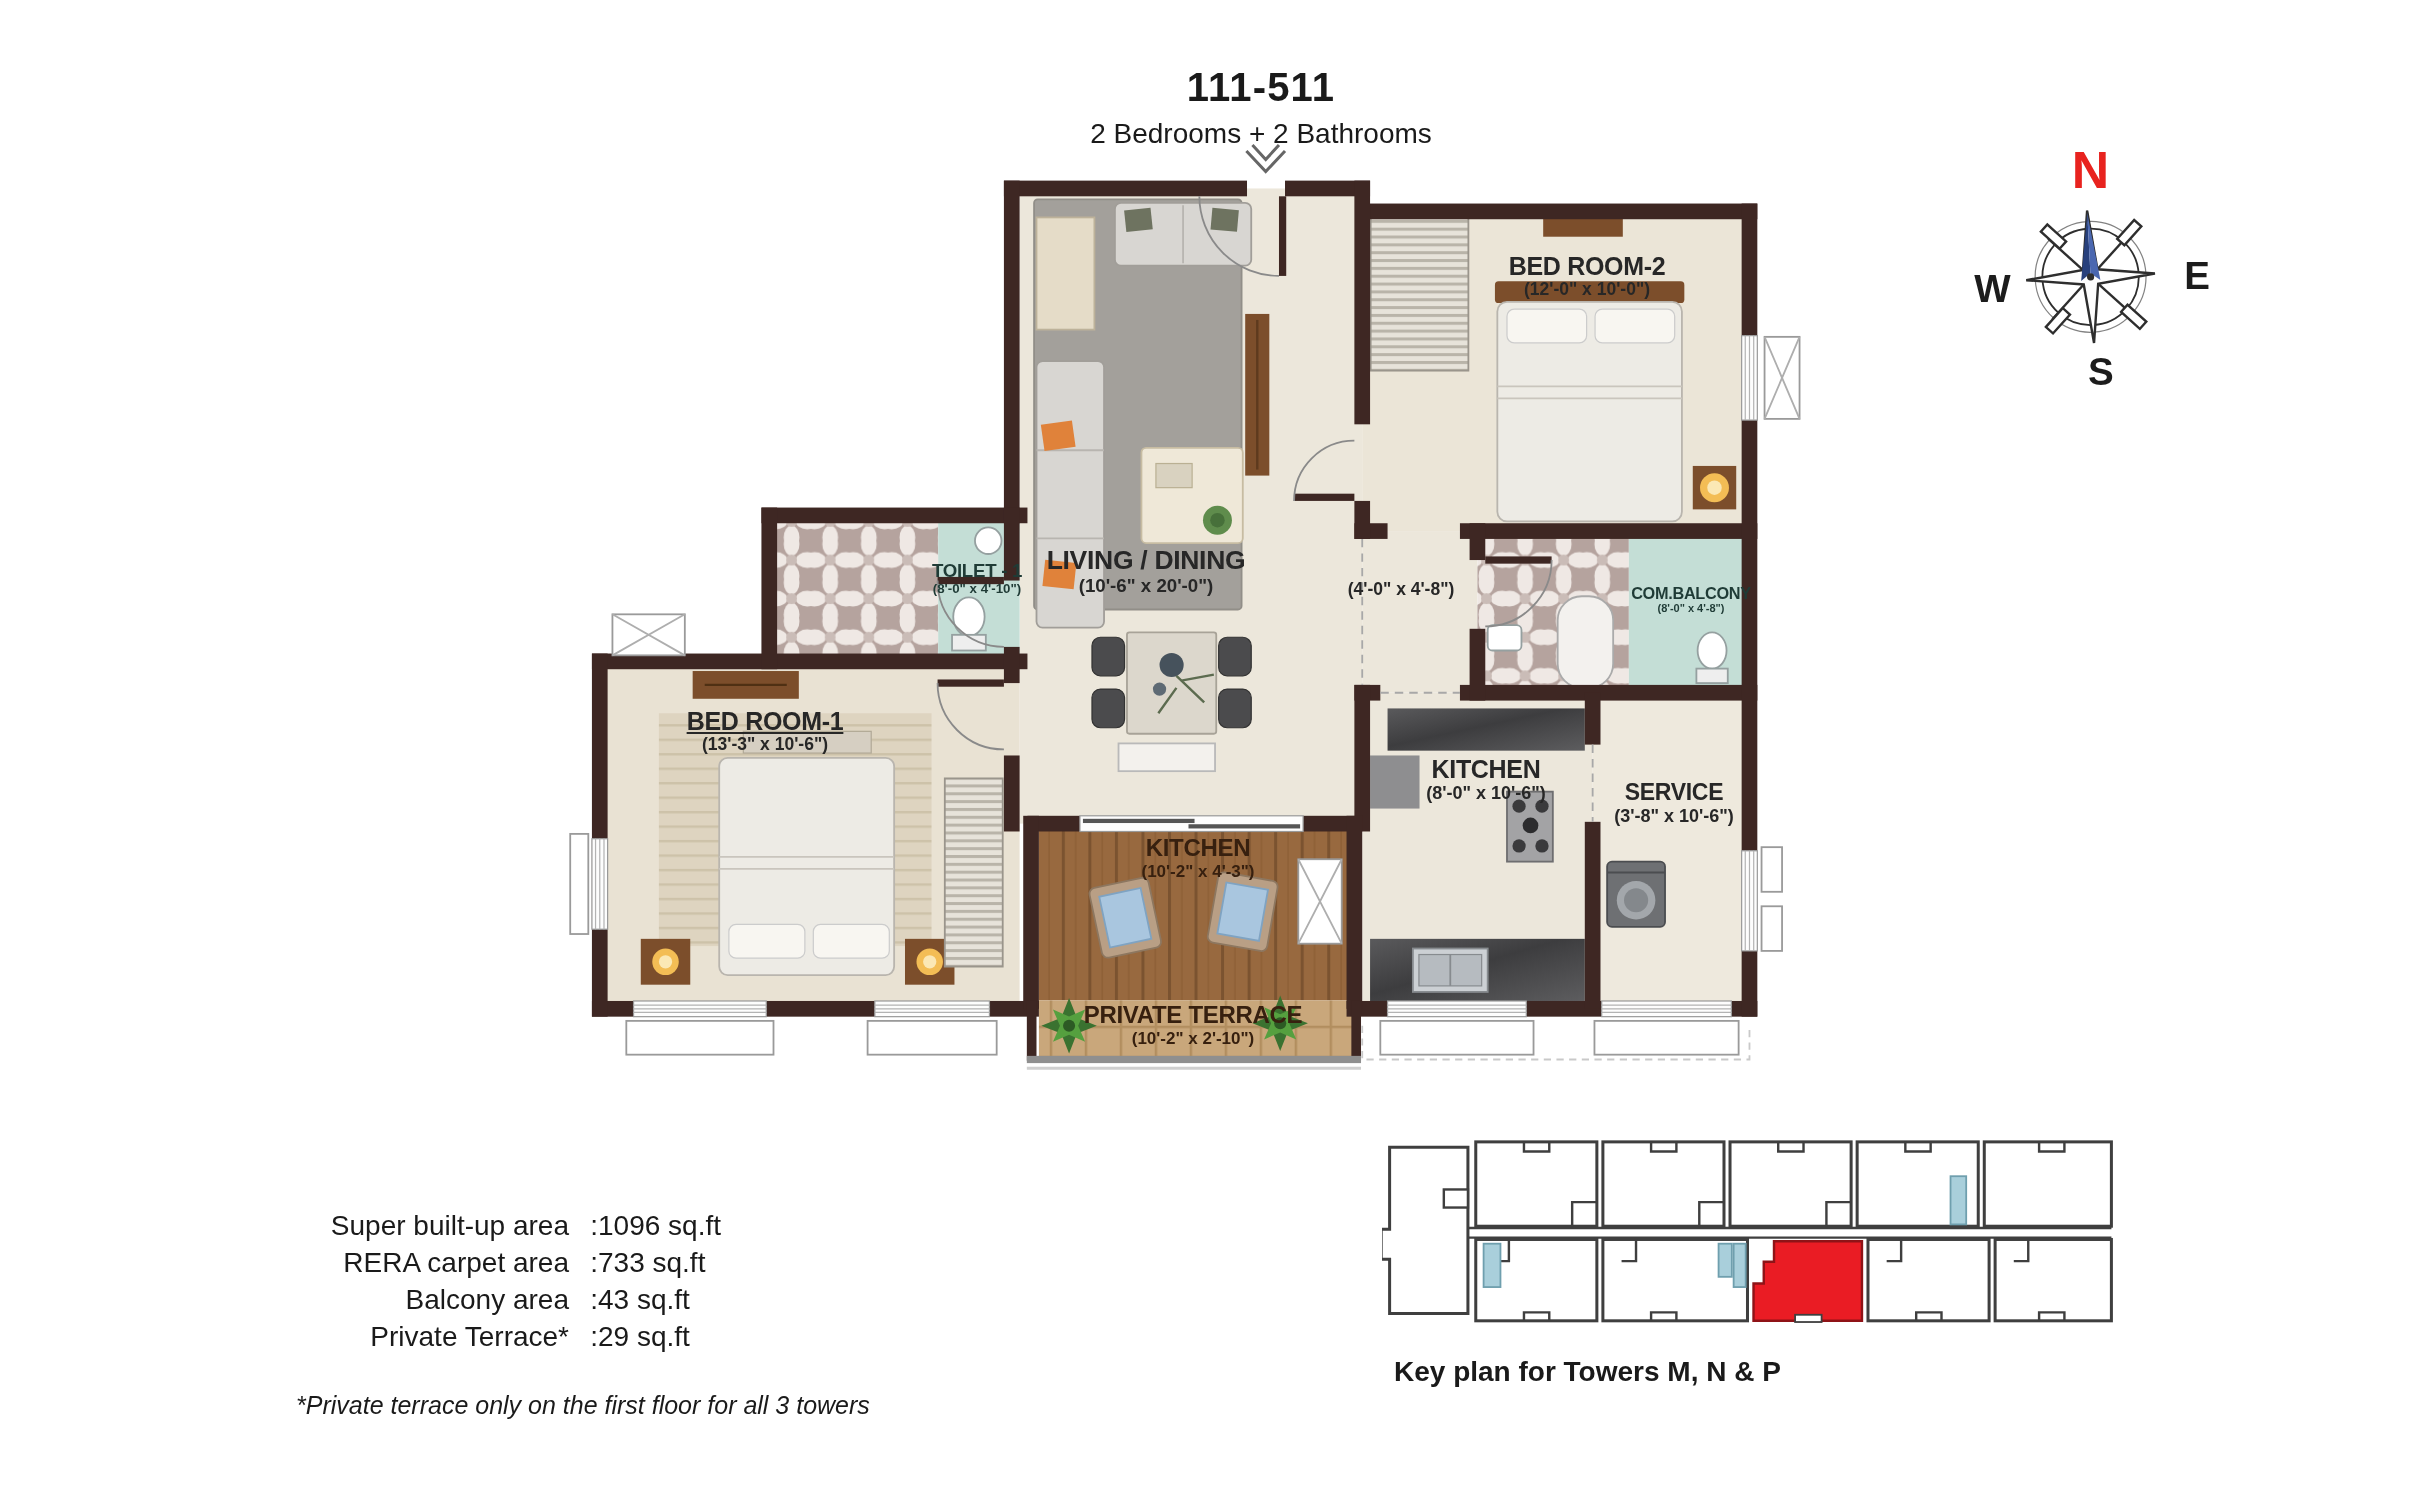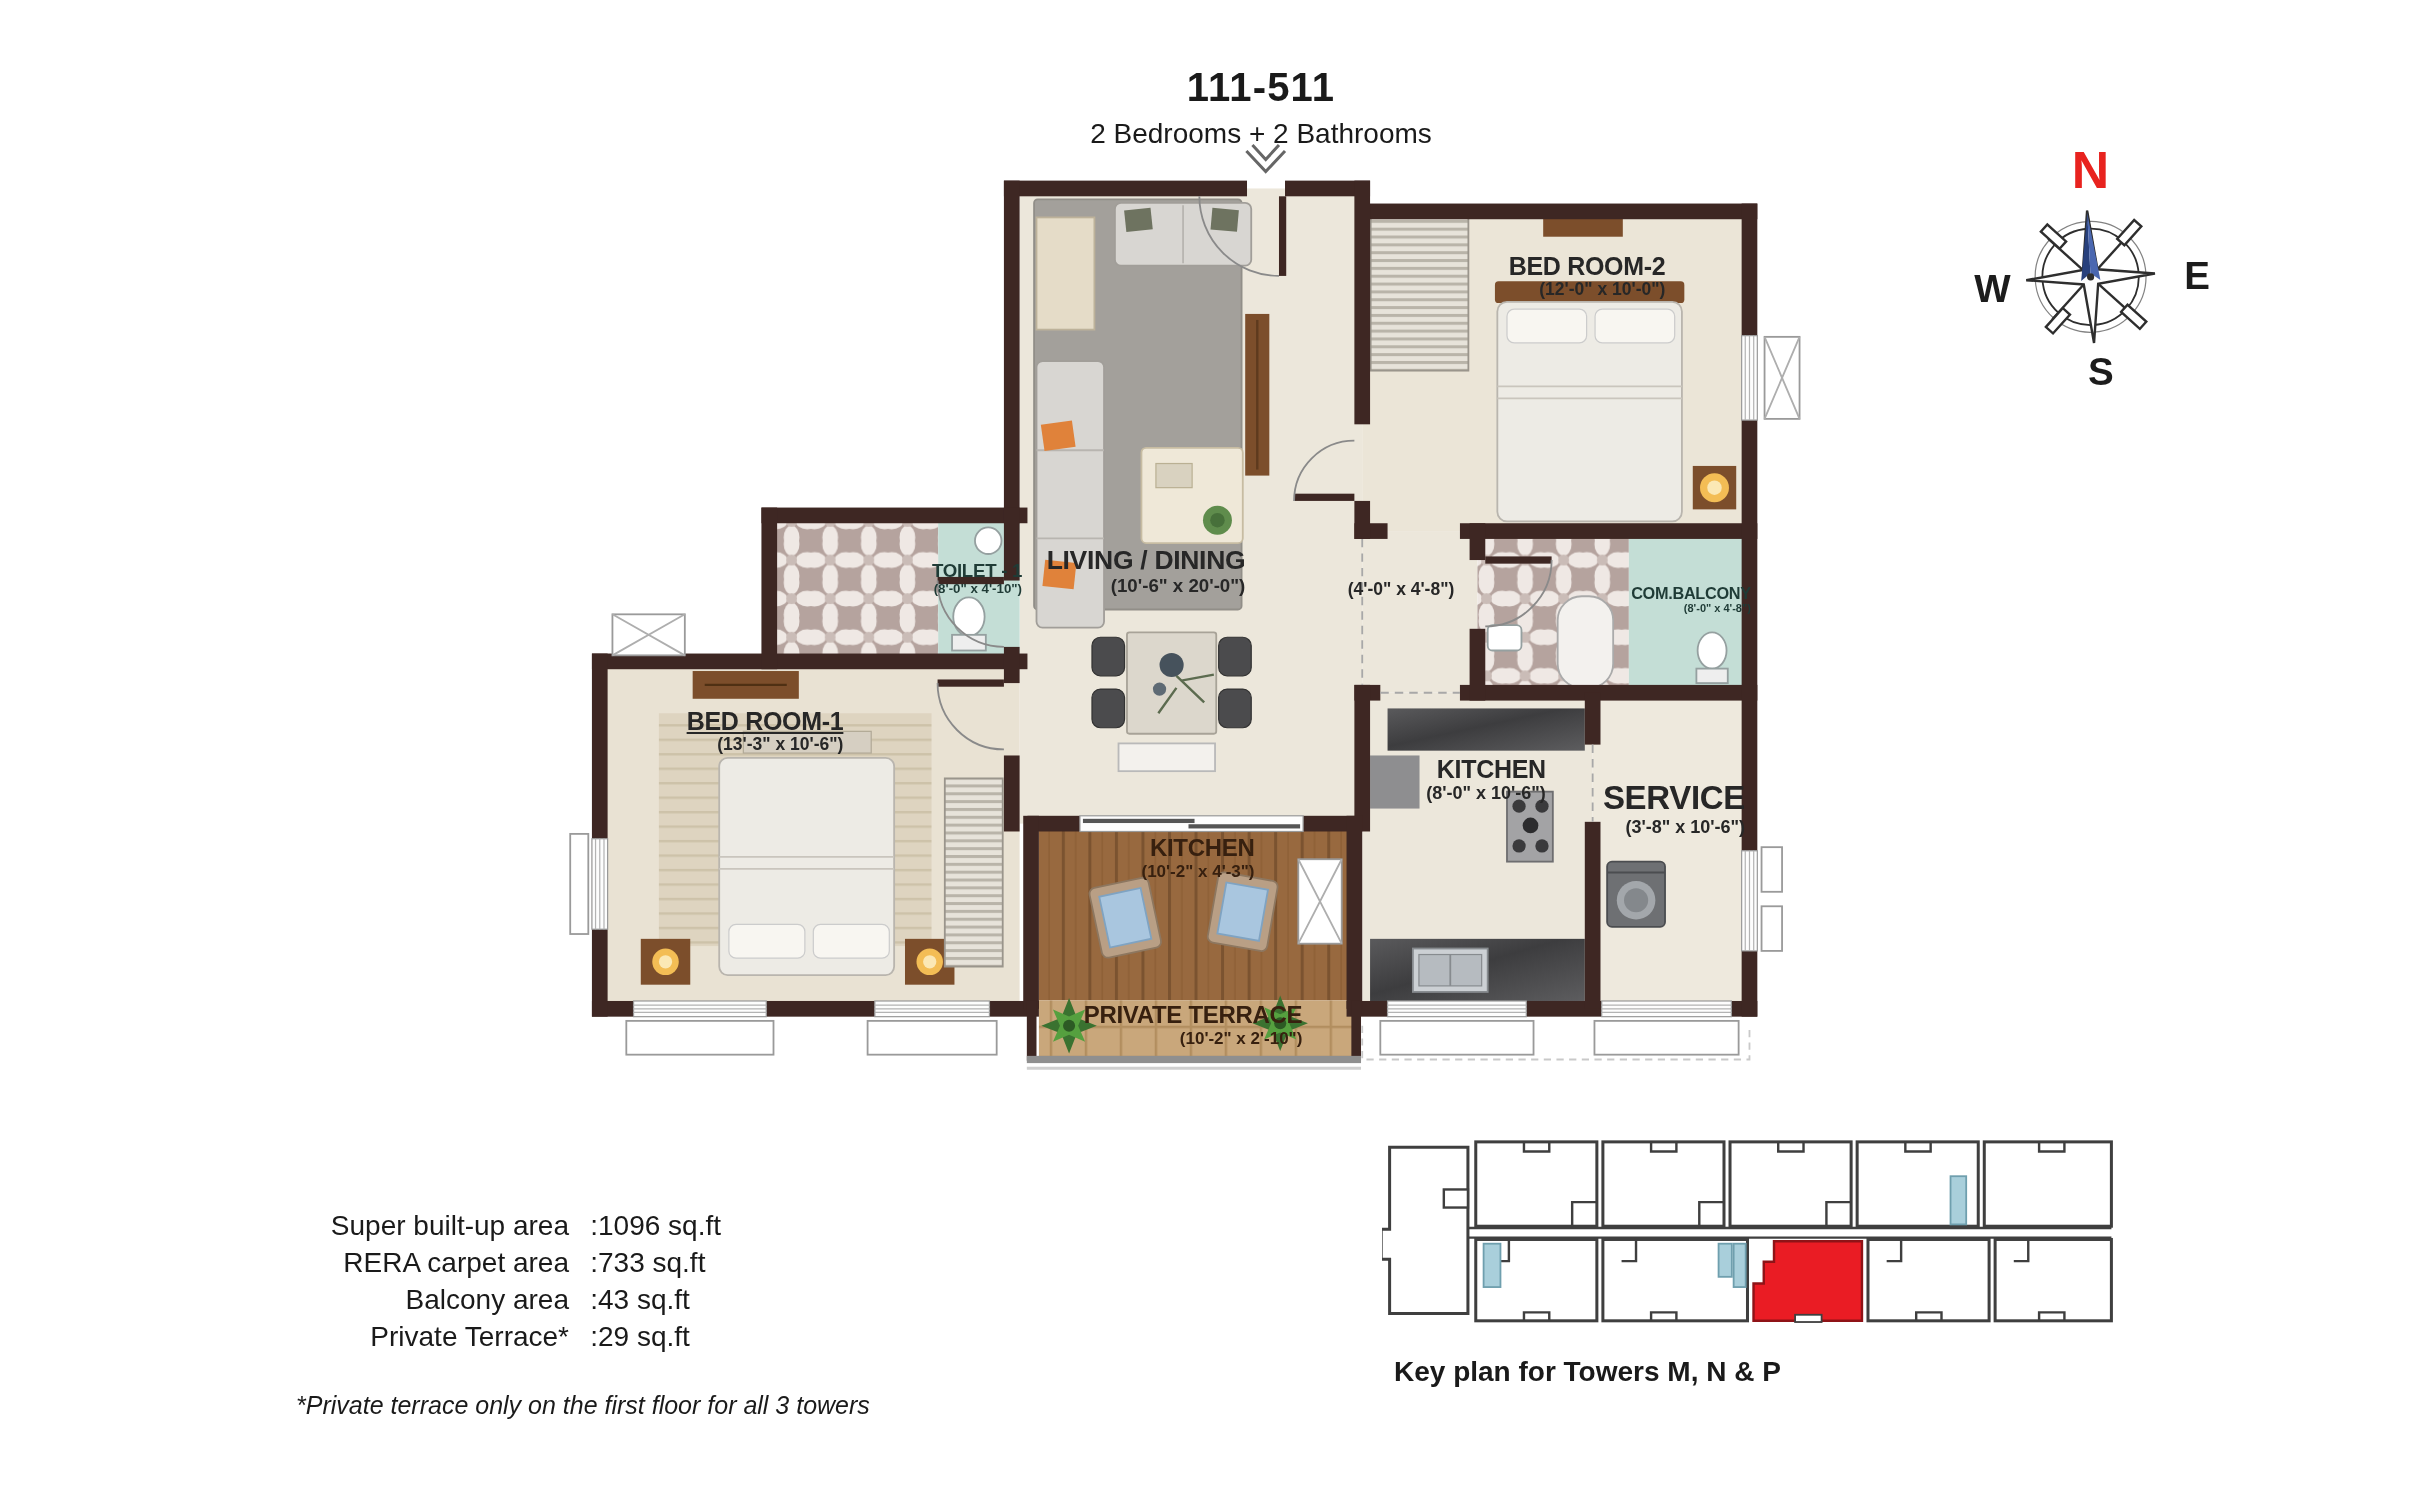--- a/index.html
+++ b/index.html
@@ -3,21 +3,21 @@
 <meta charset="utf-8">
 <style>
   html,body{margin:0;padding:0;background:#fff;}
   body{width:2413px;height:1508px;position:relative;overflow:hidden;
        font-family:"Liberation Sans",sans-serif;color:#1a1a1a;}
   .abs{position:absolute;}
   
   .title{left:1261px;top:65px;transform:translateX(-50%);font-size:40px;font-weight:700;letter-spacing:1.2px;}
   .subtitle{left:1261px;top:118px;transform:translateX(-50%);font-size:28px;}
   
-  .room-label{position:absolute;transform:translateX(-50%);text-align:right;color:#272727;line-height:1.12;white-space:nowrap;}
+  .room-label{position:absolute;transform:translateX(-50%);text-align:center;color:#272727;line-height:1.12;white-space:nowrap;}
   .room-label .nm{font-weight:700;letter-spacing:-0.3px;display:block;}
   .room-label .dm{font-weight:700;display:block;}
   .wood-label{color:#37200f;}
   
   .area-table{left:290px;top:1207px;font-size:28px;}
   .area-row{display:flex;height:37px;align-items:center;text-align:right;}
   .area-label{width:279px;}
   .area-sep{width:29px;}
   .footnote{left:296px;top:1391px;font-size:25px;font-style:italic;}
   .keyplan-caption{left:1394px;top:1356px;font-size:28px;font-weight:700;}
@@ -362,21 +362,21 @@
 </div>
 <div class="room-label" style="left:765px;top:707px;">
   <span class="nm" style="font-size:25px;text-decoration:underline;">BED ROOM-1</span>
   <span class="dm" style="font-size:17.5px;">(13'-3" x 10'-6")</span>
 </div>
 <div class="room-label" style="left:1486px;top:755px;">
   <span class="nm" style="font-size:25px;">KITCHEN</span>
   <span class="dm" style="font-size:18px;">(8'-0" x 10'-6")</span>
 </div>
 <div class="room-label" style="left:1674px;top:780px;">
-  <span class="nm" style="font-size:33px;">SERVICE</span>
+  <span class="nm" style="font-size:23px;">SERVICE</span>
   <span class="dm" style="font-size:18px;">(3'-8" x 10'-6")</span>
 </div>
 <div class="room-label wood-label" style="left:1198px;top:835px;">
   <span class="nm" style="font-size:24px;">KITCHEN</span>
   <span class="dm" style="font-size:17px;">(10'-2" x 4'-3")</span>
 </div>
 <div class="room-label wood-label" style="left:1193px;top:1002px;">
   <span class="nm" style="font-size:24px;">PRIVATE TERRACE</span>
   <span class="dm" style="font-size:17px;">(10'-2" x 2'-10")</span>
 </div>

